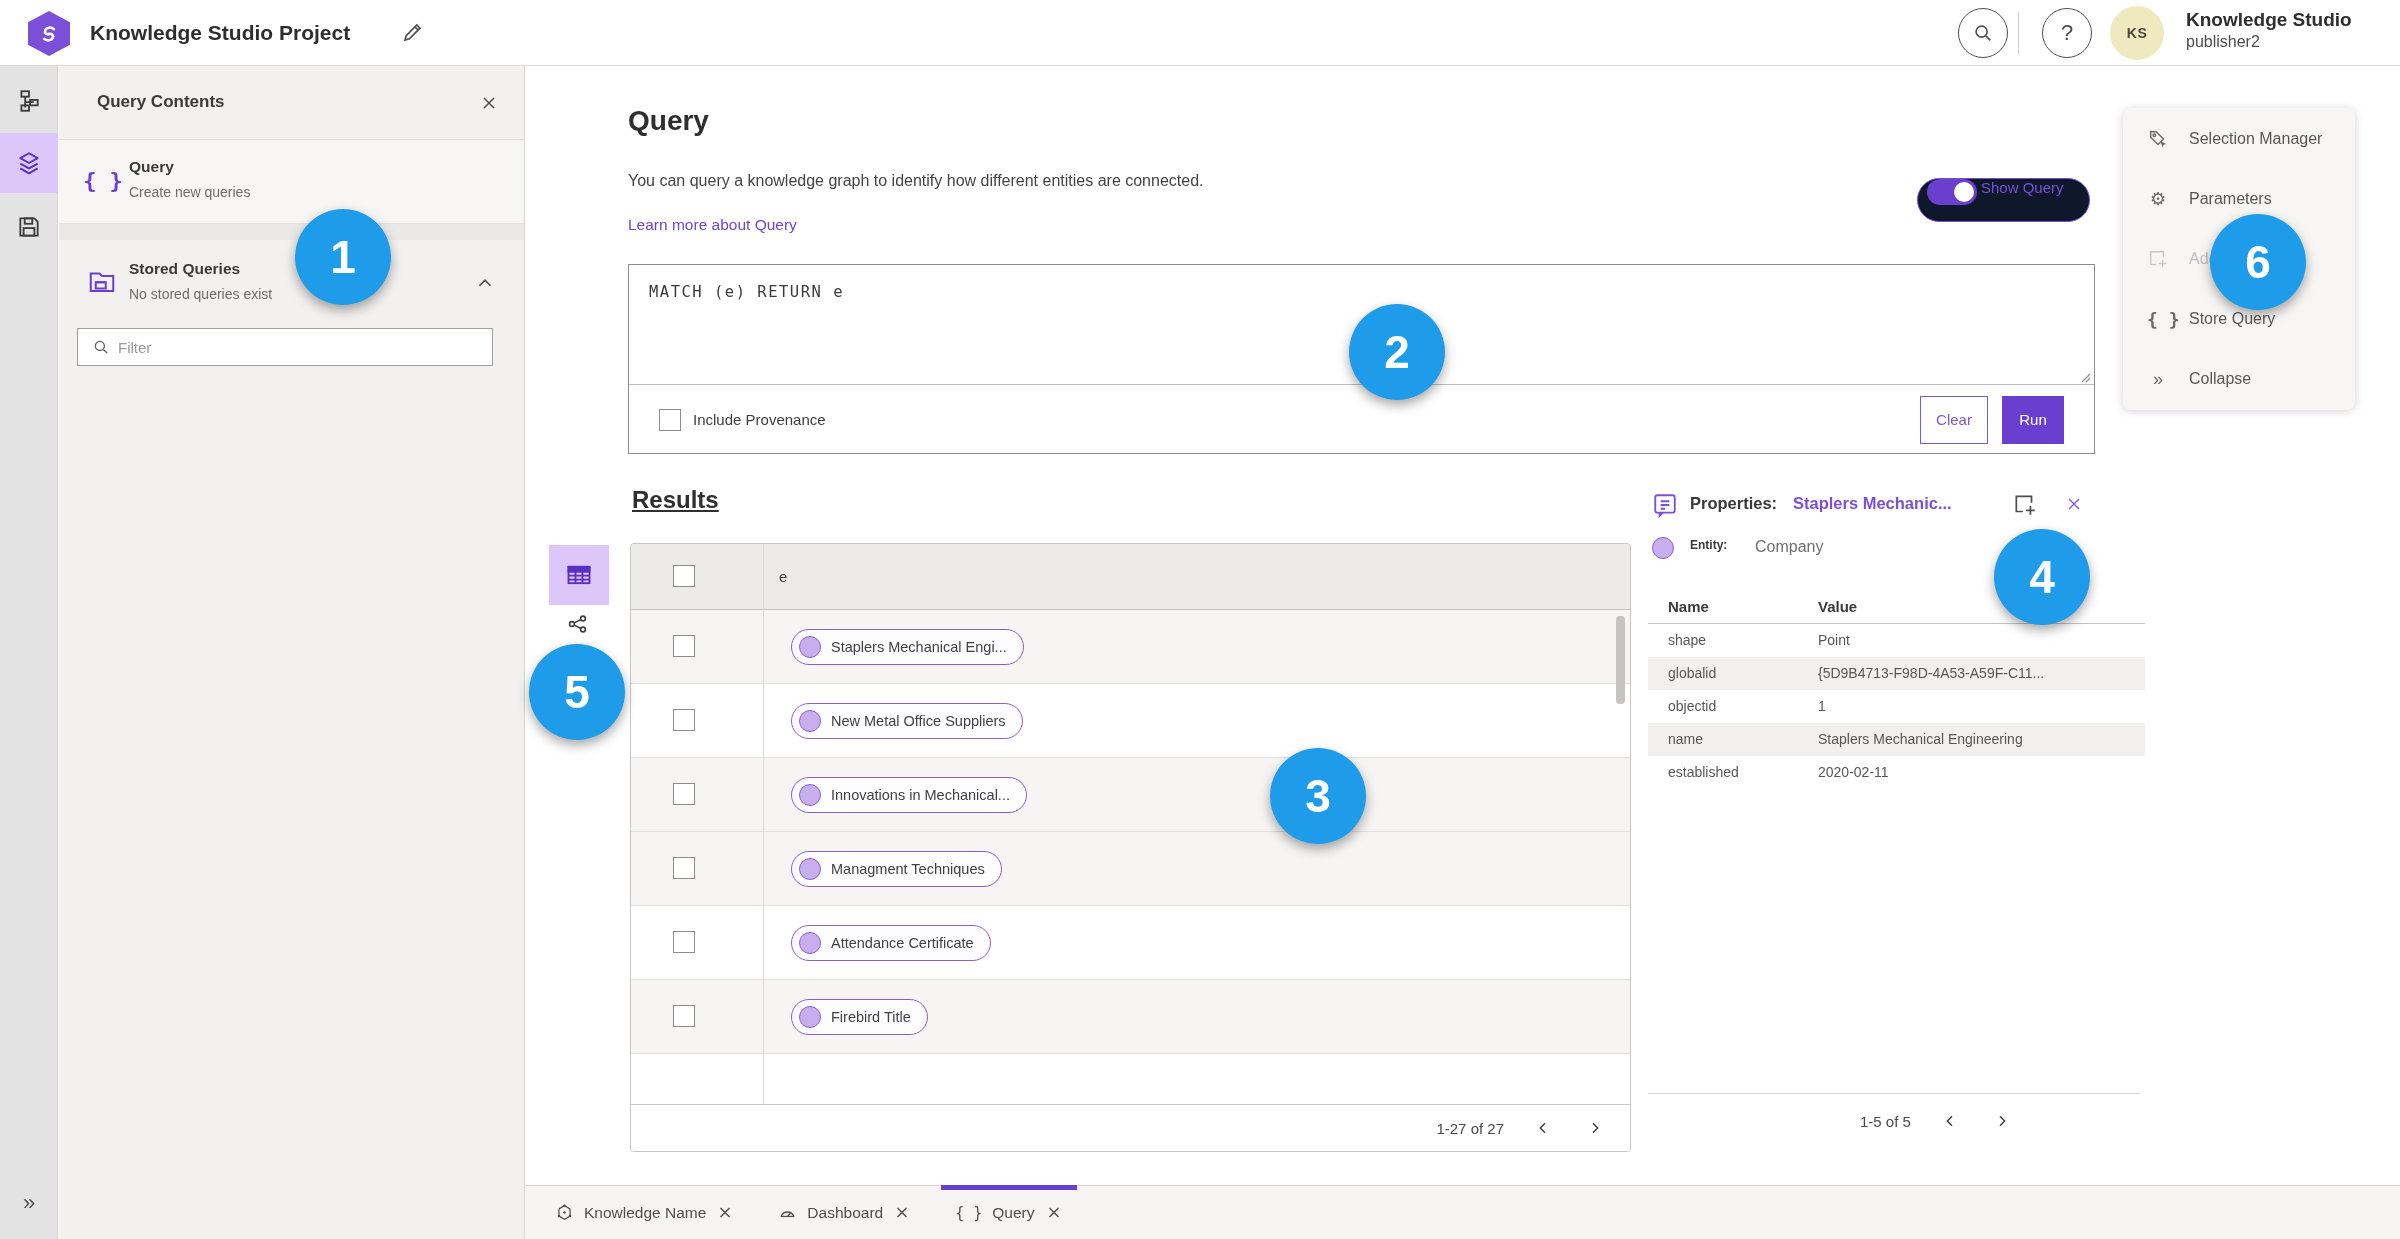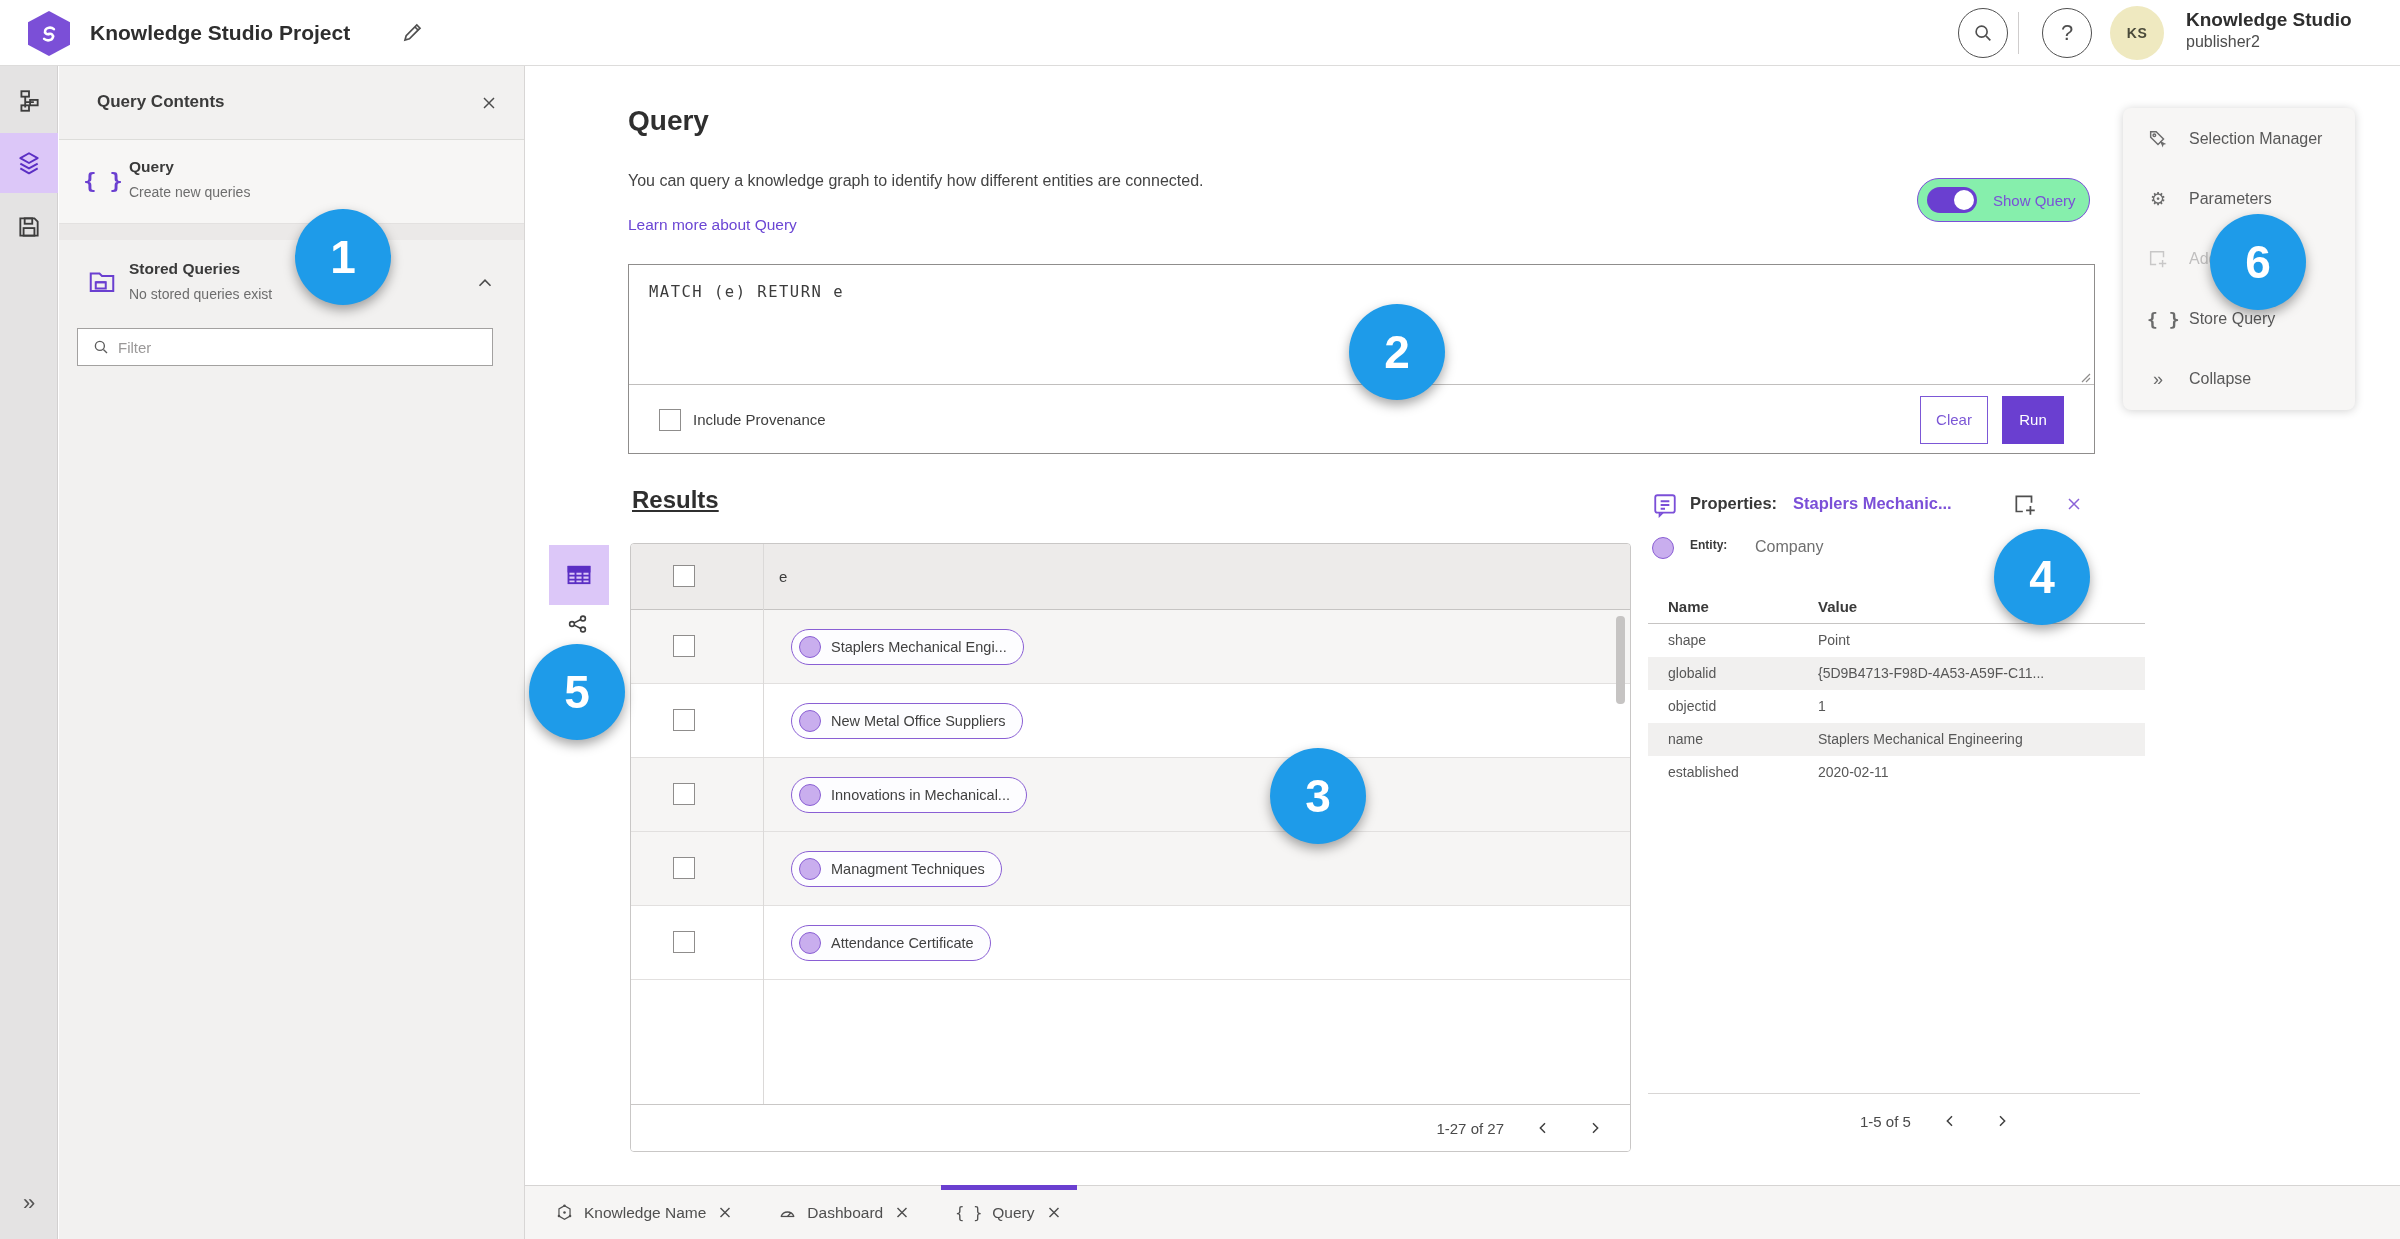--- a/index.html
+++ b/index.html
@@ -47,21 +47,21 @@
   .qc-filter svg { width:18px; height:18px; color:#5c5c5c; flex:0 0 auto; margin:0 8px 0 4px; }
   .qc-filter input { border:none; outline:none; flex:1; font-size:15px; font-family:"Liberation Sans", sans-serif; color:#3a3a3a; background:transparent; }
   .qc-filter input::placeholder { color:#9a9898; }
   .qc-sections { position:relative; }
 
   
   .q-title { position:absolute; left:628px; top:105px; font-size:28px; font-weight:700; color:#2f2f2f; }
   .q-desc { position:absolute; left:628px; top:172px; font-size:16px; color:#444; }
   .q-link { position:absolute; left:628px; top:216px; font-size:15.5px; color:#6b46d4; cursor:pointer; }
   .show-query { position:absolute; left:1917px; top:178px; width:173px; height:44px; border:1.5px solid #7a4fd8; border-radius:22px;
-                display:flex; align-items:center; padding:0 12px 0 9px; gap:16px; cursor:pointer; background:#86efac; }
+                display:flex; padding:0 12px 0 9px; gap:4px; cursor:pointer; background:#0f172a; }
   .toggle-track { width:50px; height:26px; border-radius:13px; background:#6a3fd0; position:relative; flex:0 0 auto; }
   .toggle-knob { position:absolute; right:3px; top:3px; width:20px; height:20px; border-radius:50%; background:#fff; }
   .show-query-label { font-size:15px; color:#7a4fd8; white-space:nowrap; }
 
   .editor { position:absolute; left:628px; top:264px; width:1467px; height:190px; border:1px solid #8f8d8c; background:#fff; }
   .editor-text { position:absolute; left:0; top:0; right:0; height:120px; padding:18px 20px; font-family:"DejaVu Sans Mono", monospace;
                  font-size:15.5px; letter-spacing:1.5px; color:#3c3c3c; border-bottom:1px solid #c0bebd; }
   .resize-handle { position:absolute; right:3px; top:104px; width:14px; height:14px; color:#8f8d8c; }
   .editor-footer { position:absolute; left:0; top:121px; right:0; bottom:0; display:flex; align-items:center; padding:0 30px; }
   .checkbox { width:22px; height:22px; border:1px solid #8f8d8c; background:#fff; display:inline-block; cursor:pointer; flex:0 0 auto; }
@@ -327,20 +327,27 @@
             <span class="pill-text">Managment Techniques</span>
           </span>
       </div>
       <div class="rrow">
         <span class="checkbox"></span>
         <span class="pill">
             <span class="pill-dot"></span>
             <span class="pill-text">Attendance Certificate</span>
           </span>
       </div>
+      <div class="rrow alt">
+        <span class="checkbox"></span>
+        <span class="pill">
+            <span class="pill-dot"></span>
+            <span class="pill-text">Firebird Title</span>
+          </span>
+      </div>
     </div>
     <div class="col-divider"></div>
     <div class="rtable-scroll"></div>
     <div class="rtable-footer">
       <span class="page-text">1-27 of 27</span>
       <button class="page-btn">
         <svg viewBox="0 0 24 24" fill="none" stroke="currentColor" stroke-width="2.2">
             <path d="M15 5l-7 7 7 7"></path>
           </svg>
       </button>

